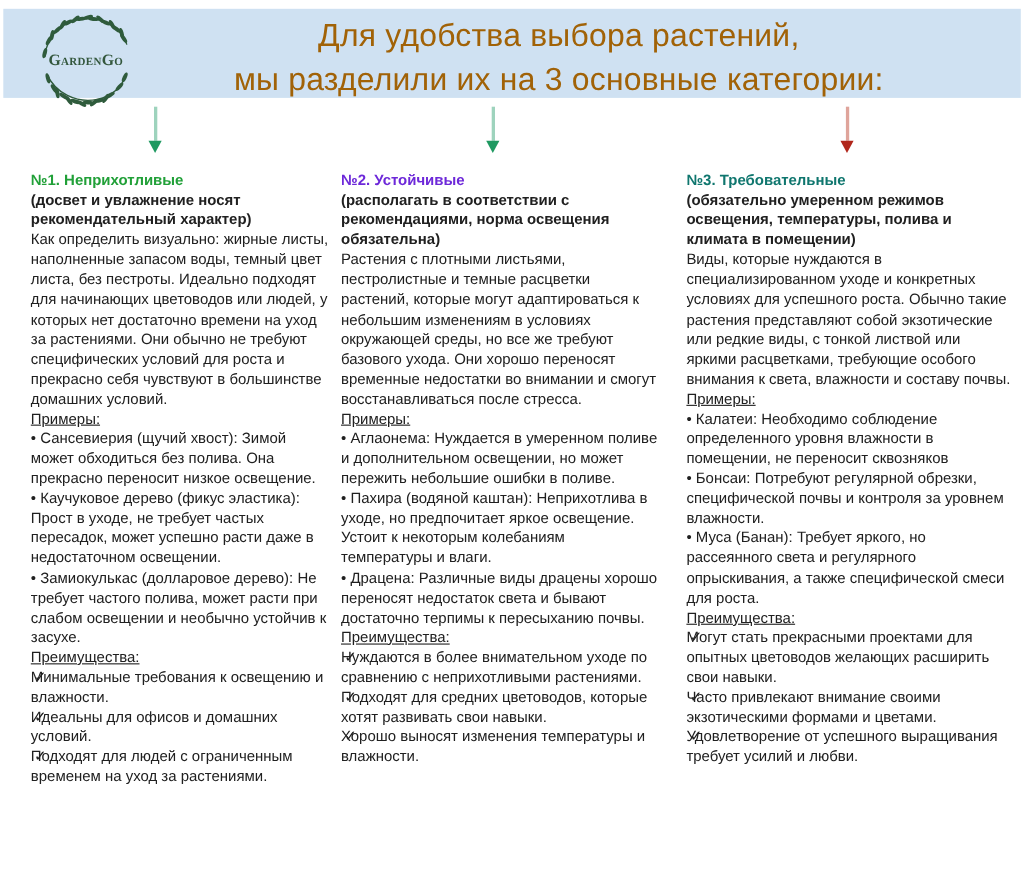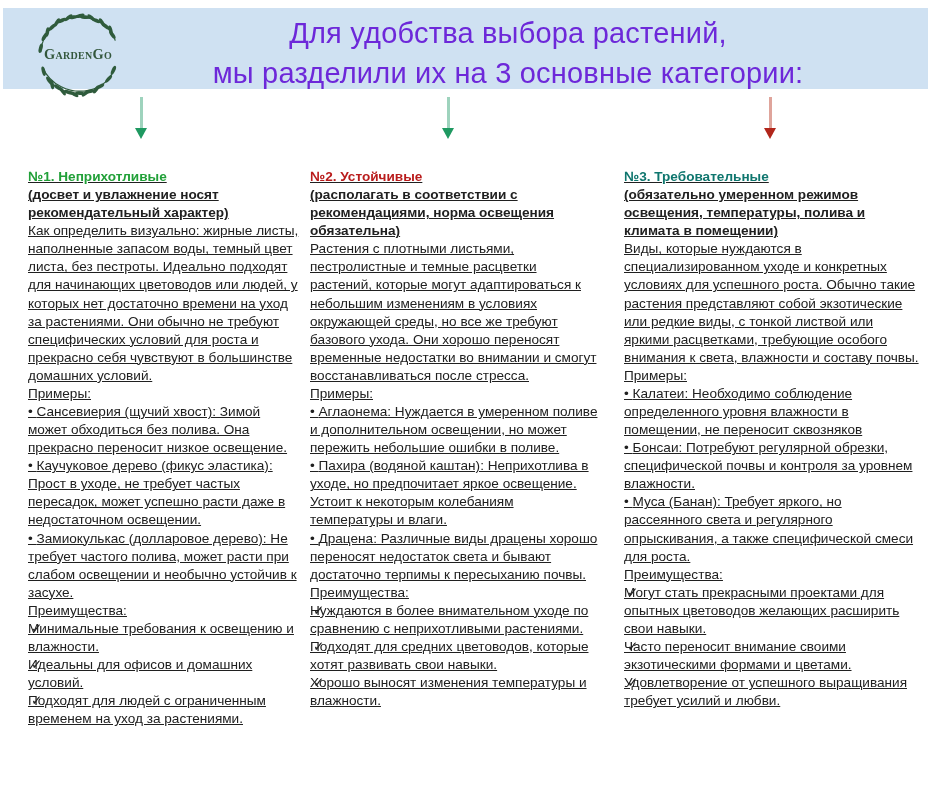--- a/index.html
+++ b/index.html
@@ -9,48 +9,48 @@
     font-family:"Liberation Sans", sans-serif;
     overflow:hidden;
   }
   
   .header {
     position:absolute; left:3px; top:8px; width:925px; height:81px;
     background:#cfe1f2;
   }
   .header-title {
     position:absolute; left:95px; right:10px; top:5px;
-    text-align:center; font-size:29px; line-height:1.38; color:#6d28d9;
+    text-align:center; font-size:29px; line-height:1.38; color:#a16207;
     font-weight:400; letter-spacing:0.2px;
   }
   .logo {
     position:absolute; left:22px; top:2px; width:106px; height:88px;
   }
   
   .arrow { position:absolute; top:97px; width:12px; }
   .arrow .shaft { width:3px; height:31px; margin:0 auto; }
   .arrow .head {
     width:0; height:0; margin:0 auto;
     border-left:6px solid transparent; border-right:6px solid transparent;
     border-top:11px solid;
   }
   .arrow.green .shaft { background:#9ed3bd; }
   .arrow.green .head  { border-top-color:#1f9961; }
   .arrow.red .shaft   { background:#dfa49b; }
   .arrow.red .head    { border-top-color:#b1261b; }
   .a1 { left:135px; } .a2 { left:442px; } .a3 { left:764px; }
   
-  .col { position:absolute; top:168px; font-size:13.6px; line-height:1.33;text-decoration:underline; }
+  .col { position:absolute; top:155px; font-size:13.6px; line-height:1.33; }
   .col-1 { left:28px;  width:272px; }
   .col-2 { left:310px; width:288px; }
   .col-3 { left:624px; width:298px; }
   .col h2, .col p { margin:0; padding:0; font-size:13.6px; }
   .cat-title { font-weight:bold; }
   .col-1 .cat-title { color:#21a038; }
-  .col-2 .cat-title { color:#b91c1c; }
+  .col-2 .cat-title { color:#6d28d9; }
   .col-3 .cat-title { color:#0f766e; }
   .cat-subtitle { font-weight:bold; color:#202020; }
   .desc { margin-top:18px; }
   .label { text-decoration:underline; }
   .adv-label { margin-top:18px; }
   .example::before { content:"\2022\00a0"; }
   .adv { position:relative; padding-left:27px; }
   .adv::before {
     content:"\2713"; position:absolute; left:3px; top:0;
     color:#202020;
@@ -149,15 +149,15 @@
 <section class="col col-3">
   <h2 class="cat-title">№3. Требовательные</h2>
   <p class="cat-subtitle">(обязательно умеренном режимов освещения, температуры, полива и климата в помещении)</p>
   <p class="desc">Виды, которые нуждаются в специализированном уходе и конкретных условиях для успешного роста. Обычно такие растения представляют собой экзотические или редкие виды, с тонкой листвой или яркими расцветками, требующие особого внимания к света, влажности и составу почвы.</p>
   <p class="label">Примеры:</p>
   <p class="example">Калатеи: Необходимо соблюдение определенного уровня влажности в помещении, не переносит сквозняков</p>
   <p class="example">Бонсаи: Потребуют регулярной обрезки, специфической почвы и контроля за уровнем влажности.</p>
   <p class="example">Муса (Банан): Требует яркого, но рассеянного света и регулярного опрыскивания, а также специфической смеси для роста.</p>
   <p class="label adv-label">Преимущества:</p>
   <p class="adv">Могут стать прекрасными проектами для опытных цветоводов желающих расширить свои навыки.</p>
-  <p class="adv">Часто переносит внимание своими экзотическими формами и цветами.</p>
+  <p class="adv">Часто привлекают внимание своими экзотическими формами и цветами.</p>
   <p class="adv">Удовлетворение от успешного выращивания требует усилий и любви.</p>
 </section>
 
 </body></html>

